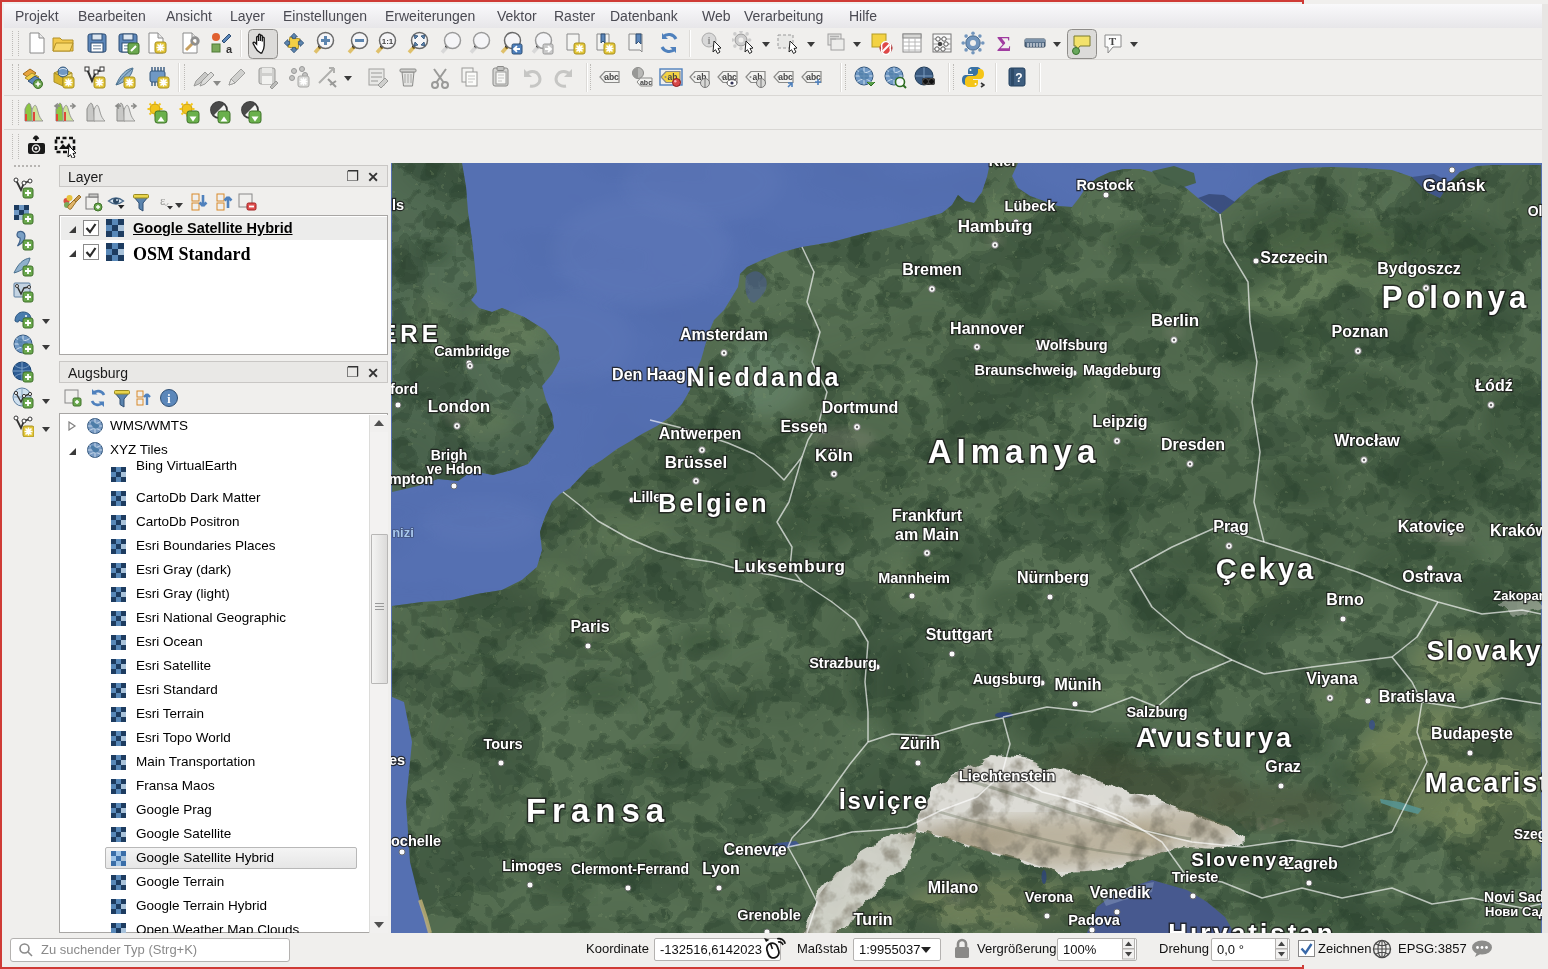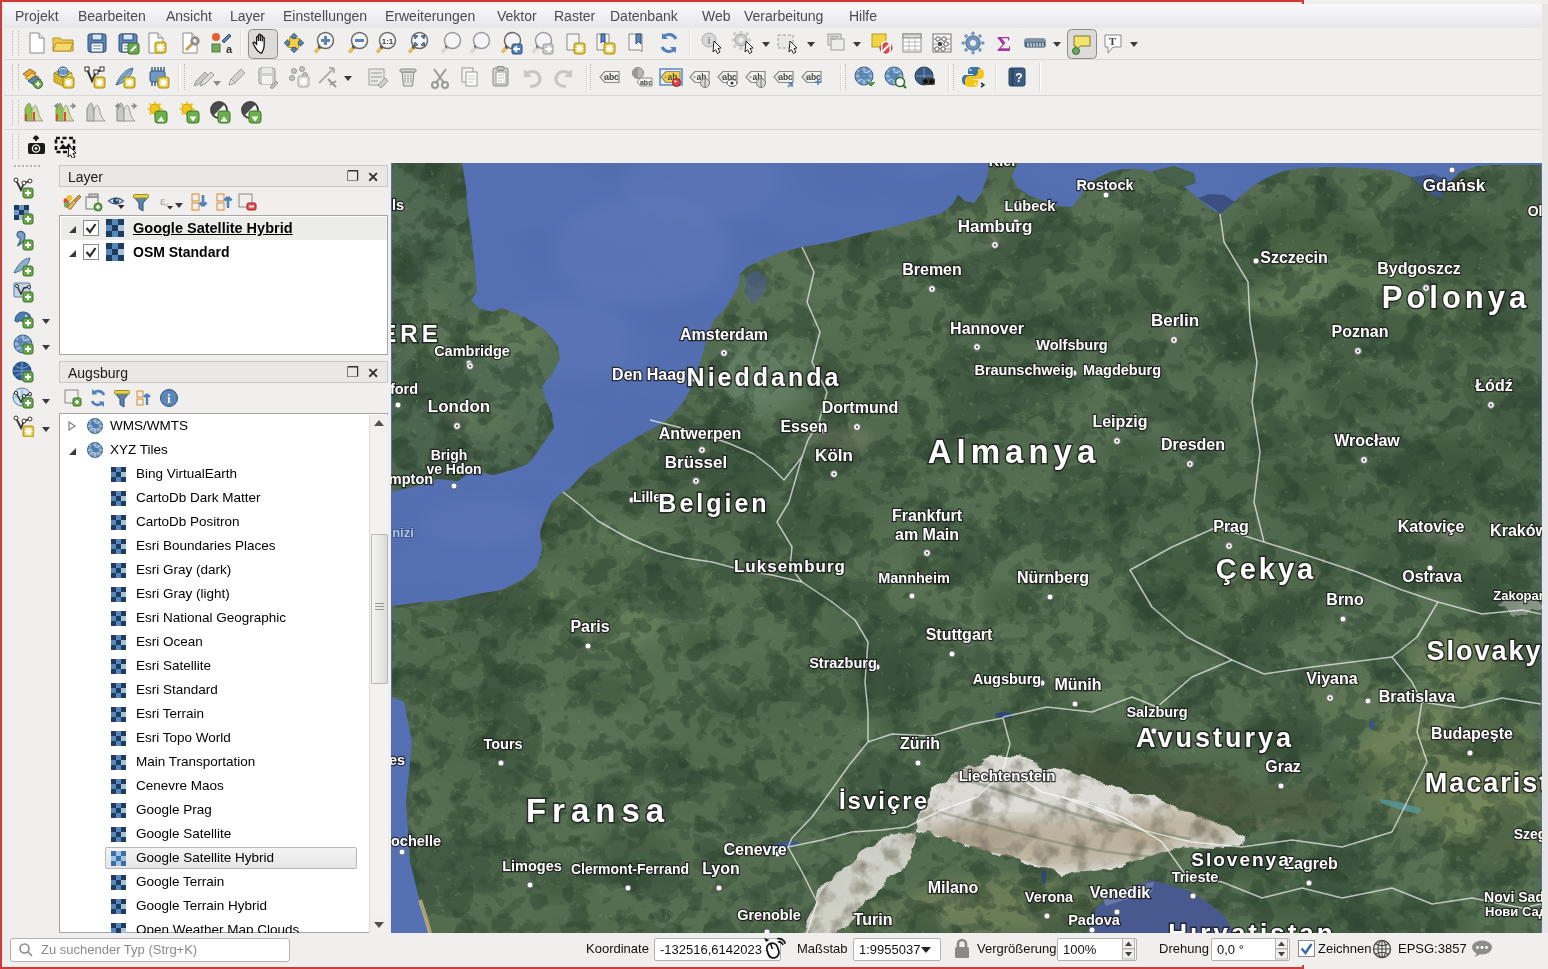--- a/index.html
+++ b/index.html
@@ -700,21 +700,21 @@
           <rect x="0" y="0" width="6" height="6" fill="#1d3c60"></rect>
           <rect x="6" y="0" width="6" height="6" fill="#5888b8"></rect>
           <rect x="12" y="0" width="6" height="6" fill="#1d3c60"></rect>
           <rect x="0" y="6" width="6" height="6" fill="#5888b8"></rect>
           <rect x="6" y="6" width="6" height="6" fill="#1d3c60"></rect>
           <rect x="12" y="6" width="6" height="6" fill="#a8c2da"></rect>
           <rect x="0" y="12" width="6" height="6" fill="#1d3c60"></rect>
           <rect x="6" y="12" width="6" height="6" fill="#5888b8"></rect>
           <rect x="12" y="12" width="6" height="6" fill="#1d3c60"></rect>
         </svg>
-        <div class="titem" style="left:73px;top:28px;font-weight:bold;font-size:14px;">OSM Standard</div>
+        <div class="titem" style="left:73px;top:28px;font-weight:bold;font-size:18px;font-family:Liberation Serif, serif;">OSM Standard</div>
       </div>
 </div>
 
 <div id="bpanel" style="top:359px;height:572px;">
   <div class="ptitle">
         <span style="position:absolute;left:8px;top:3px">Augsburg</span>
     <span class="pbtn" style="right:28px;top:2px">❐</span>
         <span class="pbtn" style="right:8px;font-weight:bold">✕</span>
       </div>
   <div id="btoolbar" style="position:absolute;left:0;top:24px;width:100%;height:26px;">
@@ -764,21 +764,21 @@
           <rect x="0" y="0" width="5" height="5" fill="#1d3c60"></rect>
           <rect x="5" y="0" width="5" height="5" fill="#5888b8"></rect>
           <rect x="10" y="0" width="5" height="5" fill="#1d3c60"></rect>
           <rect x="0" y="5" width="5" height="5" fill="#5888b8"></rect>
           <rect x="5" y="5" width="5" height="5" fill="#1d3c60"></rect>
           <rect x="10" y="5" width="5" height="5" fill="#a8c2da"></rect>
           <rect x="0" y="10" width="5" height="5" fill="#1d3c60"></rect>
           <rect x="5" y="10" width="5" height="5" fill="#5888b8"></rect>
           <rect x="10" y="10" width="5" height="5" fill="#1d3c60"></rect>
         </svg>
-        <div class="titem" style="left:76px;top:52px">Bing VirtualEarth</div>
+        <div class="titem" style="left:76px;top:44px">Bing VirtualEarth</div>
         <svg class="ic" width="15" height="15" viewBox="0 0 15 15" style="left:51px;top:77px">
           <rect x="0" y="0" width="5" height="5" fill="#1d3c60"></rect>
           <rect x="5" y="0" width="5" height="5" fill="#5888b8"></rect>
           <rect x="10" y="0" width="5" height="5" fill="#1d3c60"></rect>
           <rect x="0" y="5" width="5" height="5" fill="#5888b8"></rect>
           <rect x="5" y="5" width="5" height="5" fill="#1d3c60"></rect>
           <rect x="10" y="5" width="5" height="5" fill="#a8c2da"></rect>
           <rect x="0" y="10" width="5" height="5" fill="#1d3c60"></rect>
           <rect x="5" y="10" width="5" height="5" fill="#5888b8"></rect>
           <rect x="10" y="10" width="5" height="5" fill="#1d3c60"></rect>
@@ -920,21 +920,21 @@
           <rect x="0" y="0" width="5" height="5" fill="#1d3c60"></rect>
           <rect x="5" y="0" width="5" height="5" fill="#5888b8"></rect>
           <rect x="10" y="0" width="5" height="5" fill="#1d3c60"></rect>
           <rect x="0" y="5" width="5" height="5" fill="#5888b8"></rect>
           <rect x="5" y="5" width="5" height="5" fill="#1d3c60"></rect>
           <rect x="10" y="5" width="5" height="5" fill="#a8c2da"></rect>
           <rect x="0" y="10" width="5" height="5" fill="#1d3c60"></rect>
           <rect x="5" y="10" width="5" height="5" fill="#5888b8"></rect>
           <rect x="10" y="10" width="5" height="5" fill="#1d3c60"></rect>
         </svg>
-        <div class="titem" style="left:76px;top:364px">Cenevre Maos</div>
+        <div class="titem" style="left:76px;top:364px">Fransa Maos</div>
         <svg class="ic" width="15" height="15" viewBox="0 0 15 15" style="left:51px;top:389px">
           <rect x="0" y="0" width="5" height="5" fill="#1d3c60"></rect>
           <rect x="5" y="0" width="5" height="5" fill="#5888b8"></rect>
           <rect x="10" y="0" width="5" height="5" fill="#1d3c60"></rect>
           <rect x="0" y="5" width="5" height="5" fill="#5888b8"></rect>
           <rect x="5" y="5" width="5" height="5" fill="#1d3c60"></rect>
           <rect x="10" y="5" width="5" height="5" fill="#a8c2da"></rect>
           <rect x="0" y="10" width="5" height="5" fill="#1d3c60"></rect>
           <rect x="5" y="10" width="5" height="5" fill="#5888b8"></rect>
           <rect x="10" y="10" width="5" height="5" fill="#1d3c60"></rect>

